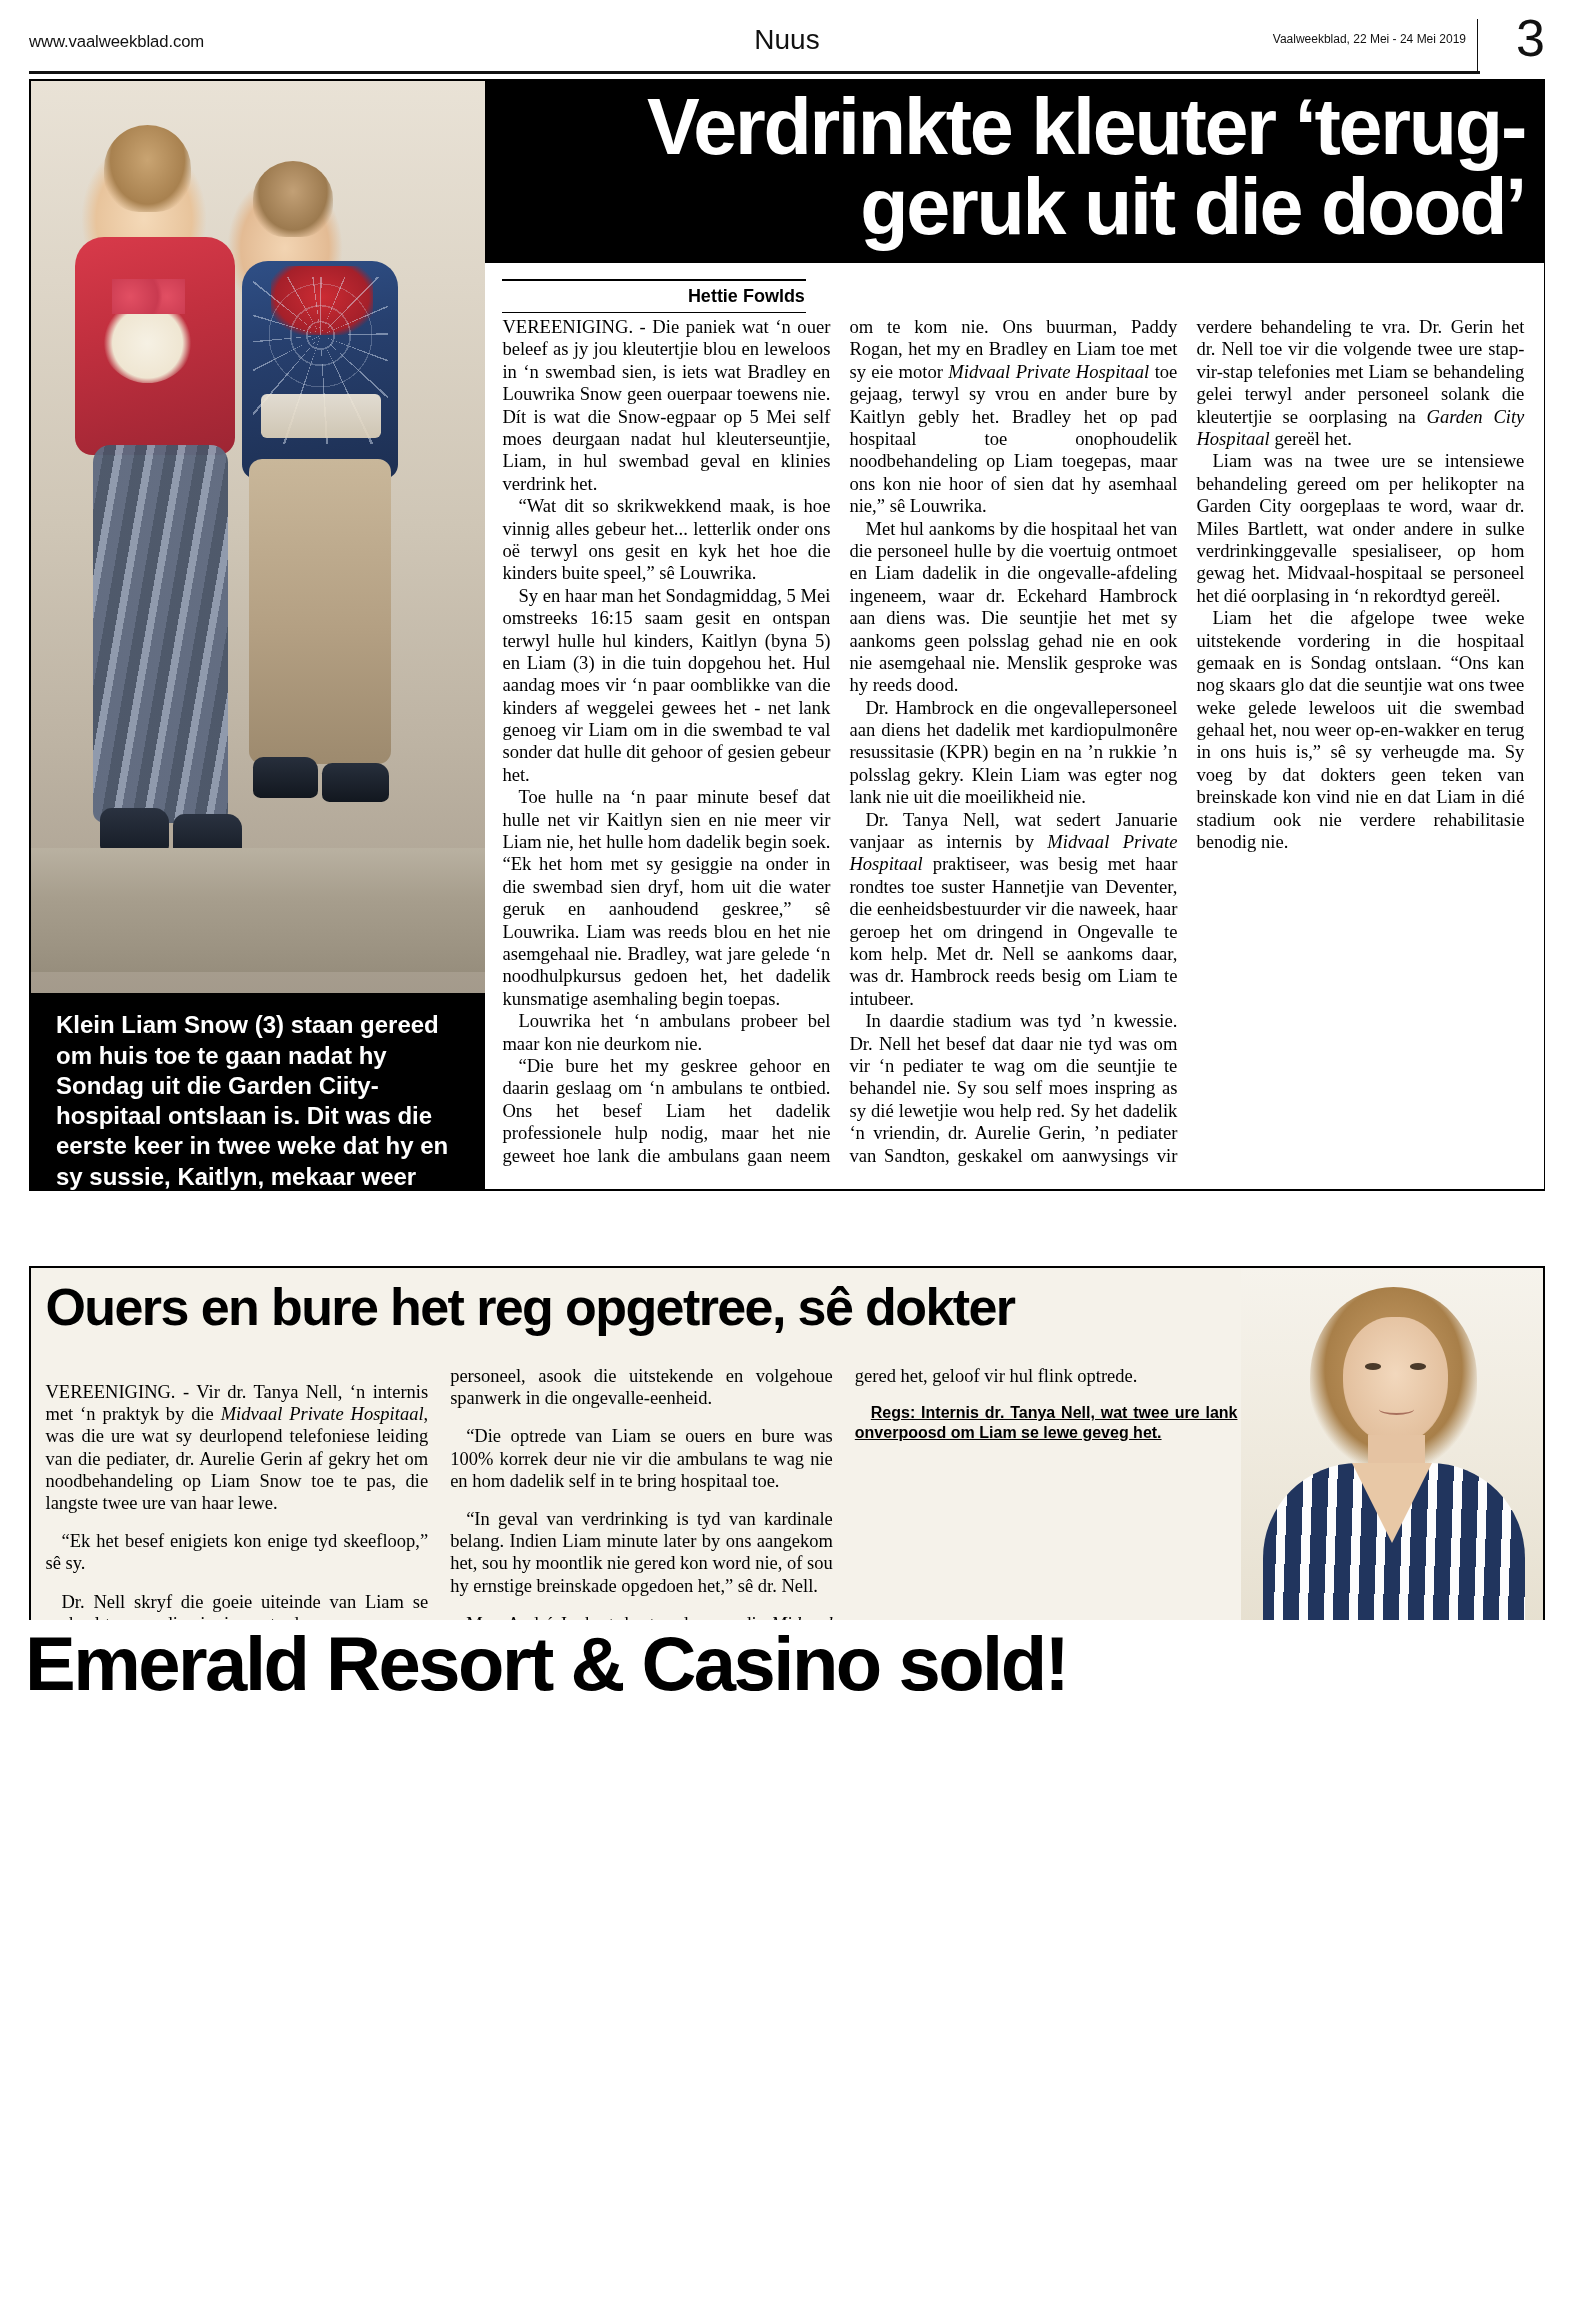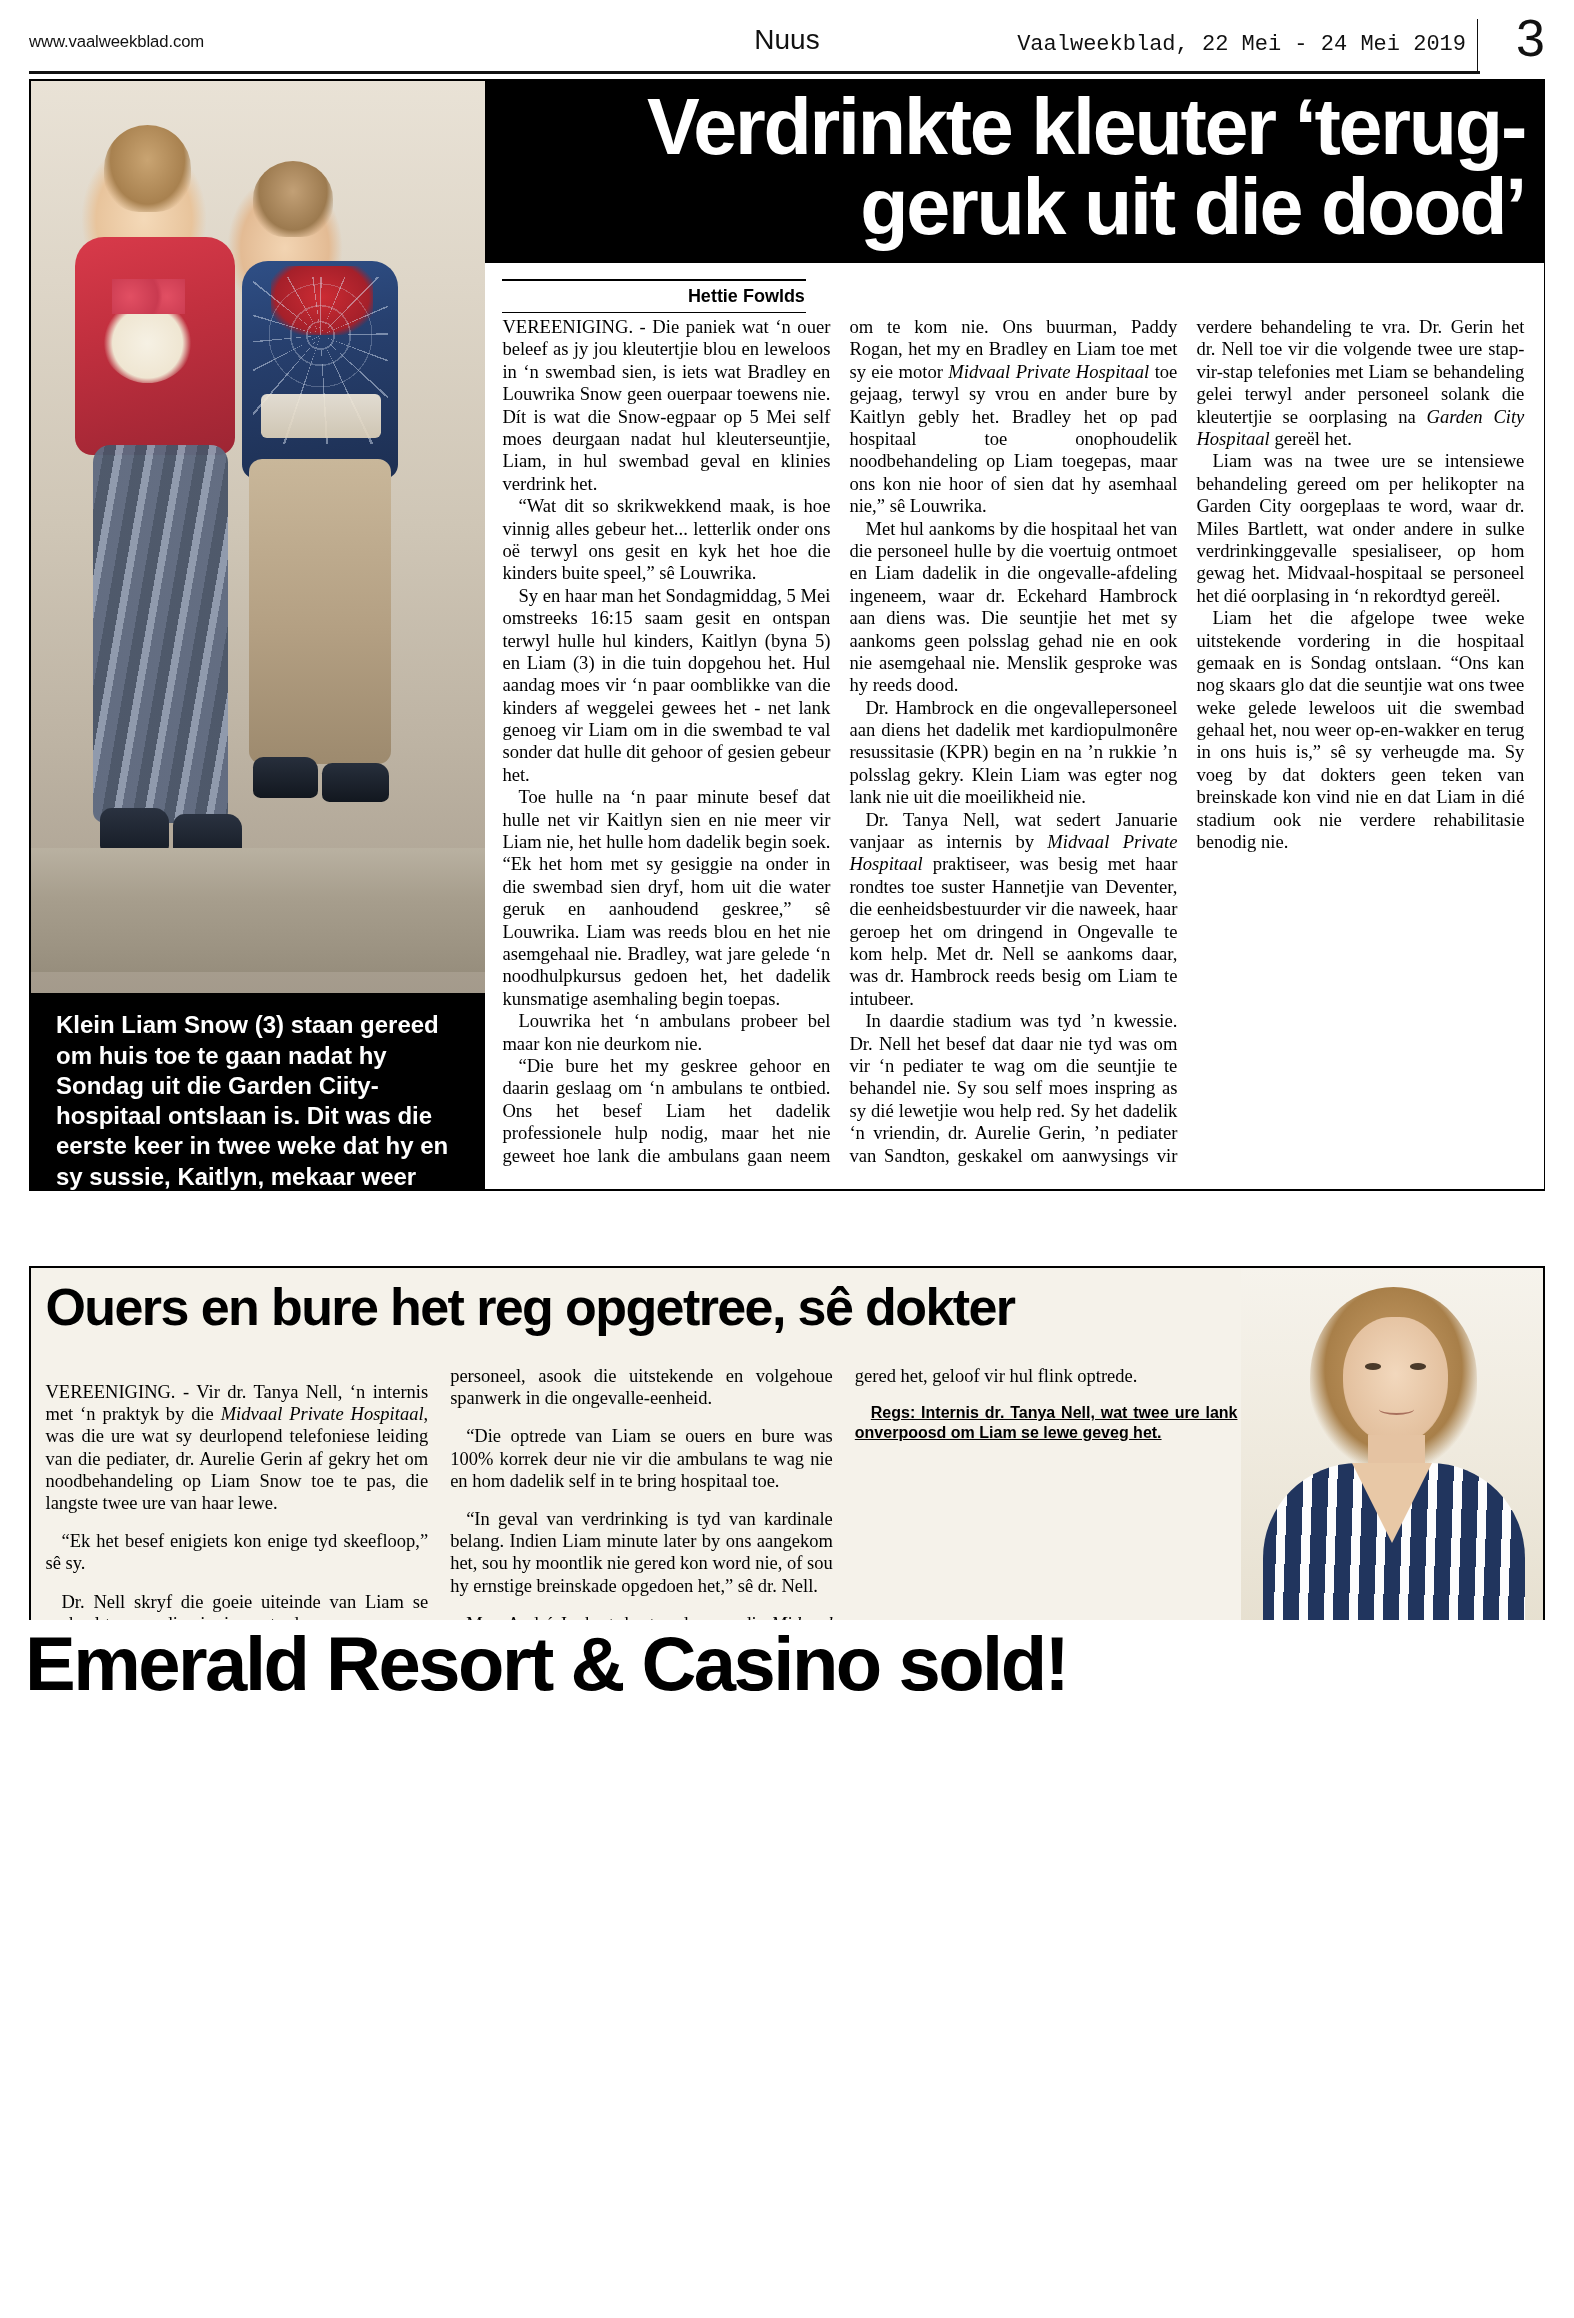--- a/index.html
+++ b/index.html
@@ -20,22 +20,22 @@
     font-family: "Liberation Sans", sans-serif;
     font-size: 16.7px; color: #111; letter-spacing: -0.1px;
   }
   .mh-section {
     position: absolute; left: 0; right: 0; top: 1.5px; text-align: center;
     font-family: "Liberation Sans", sans-serif;
     font-size: 28px; color: #111; font-weight: 400;
   }
   .mh-issue {
     position: absolute; right: 79px; top: 9.5px;
-    font-family: Liberation Mono, monospace;
-    font-size: 22px; color: #111;
+    font-family: Liberation Sans, sans-serif;
+    font-size: 12px; color: #111;
   }
   .mh-divider {
     position: absolute; right: 67px; top: -2.9px; width: 1.5px; height: 52px;
     background: #111;
   }
   .mh-pageno {
     position: absolute; right: 0px; top: -10.2px;
     font-family: "Liberation Sans", sans-serif;
     font-size: 52px; font-weight: 400; color: #111; line-height: 1;
   }

